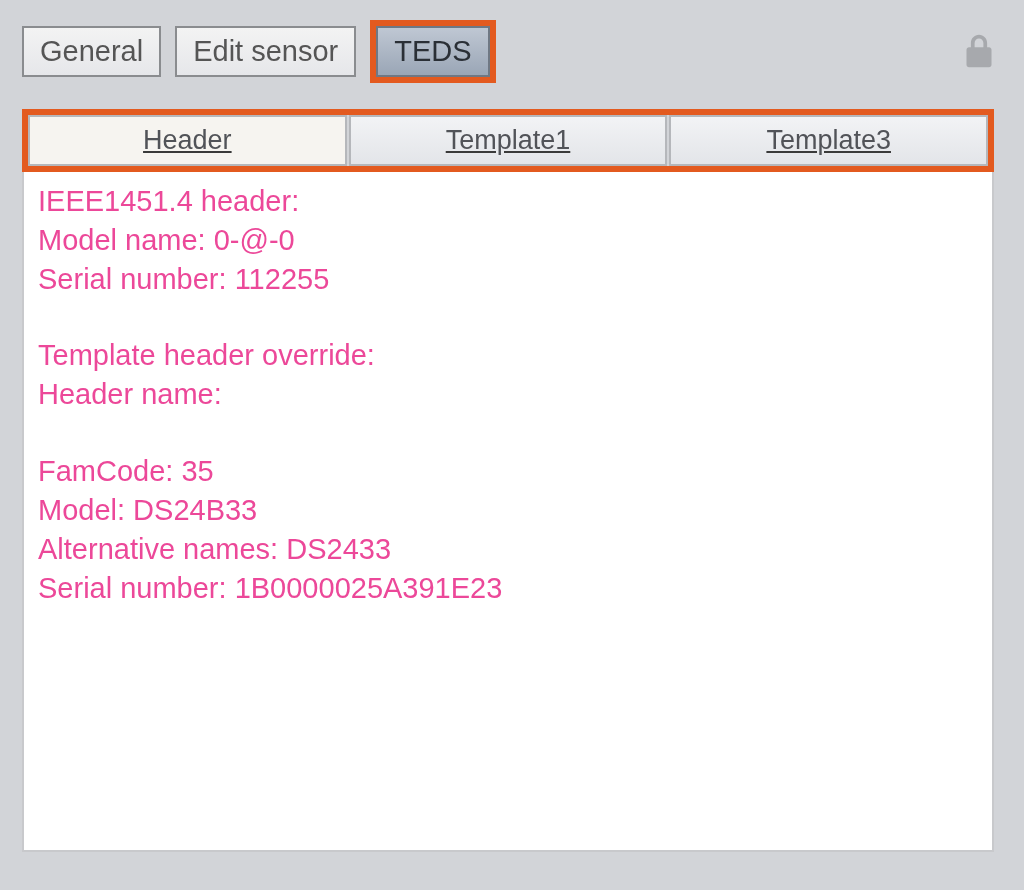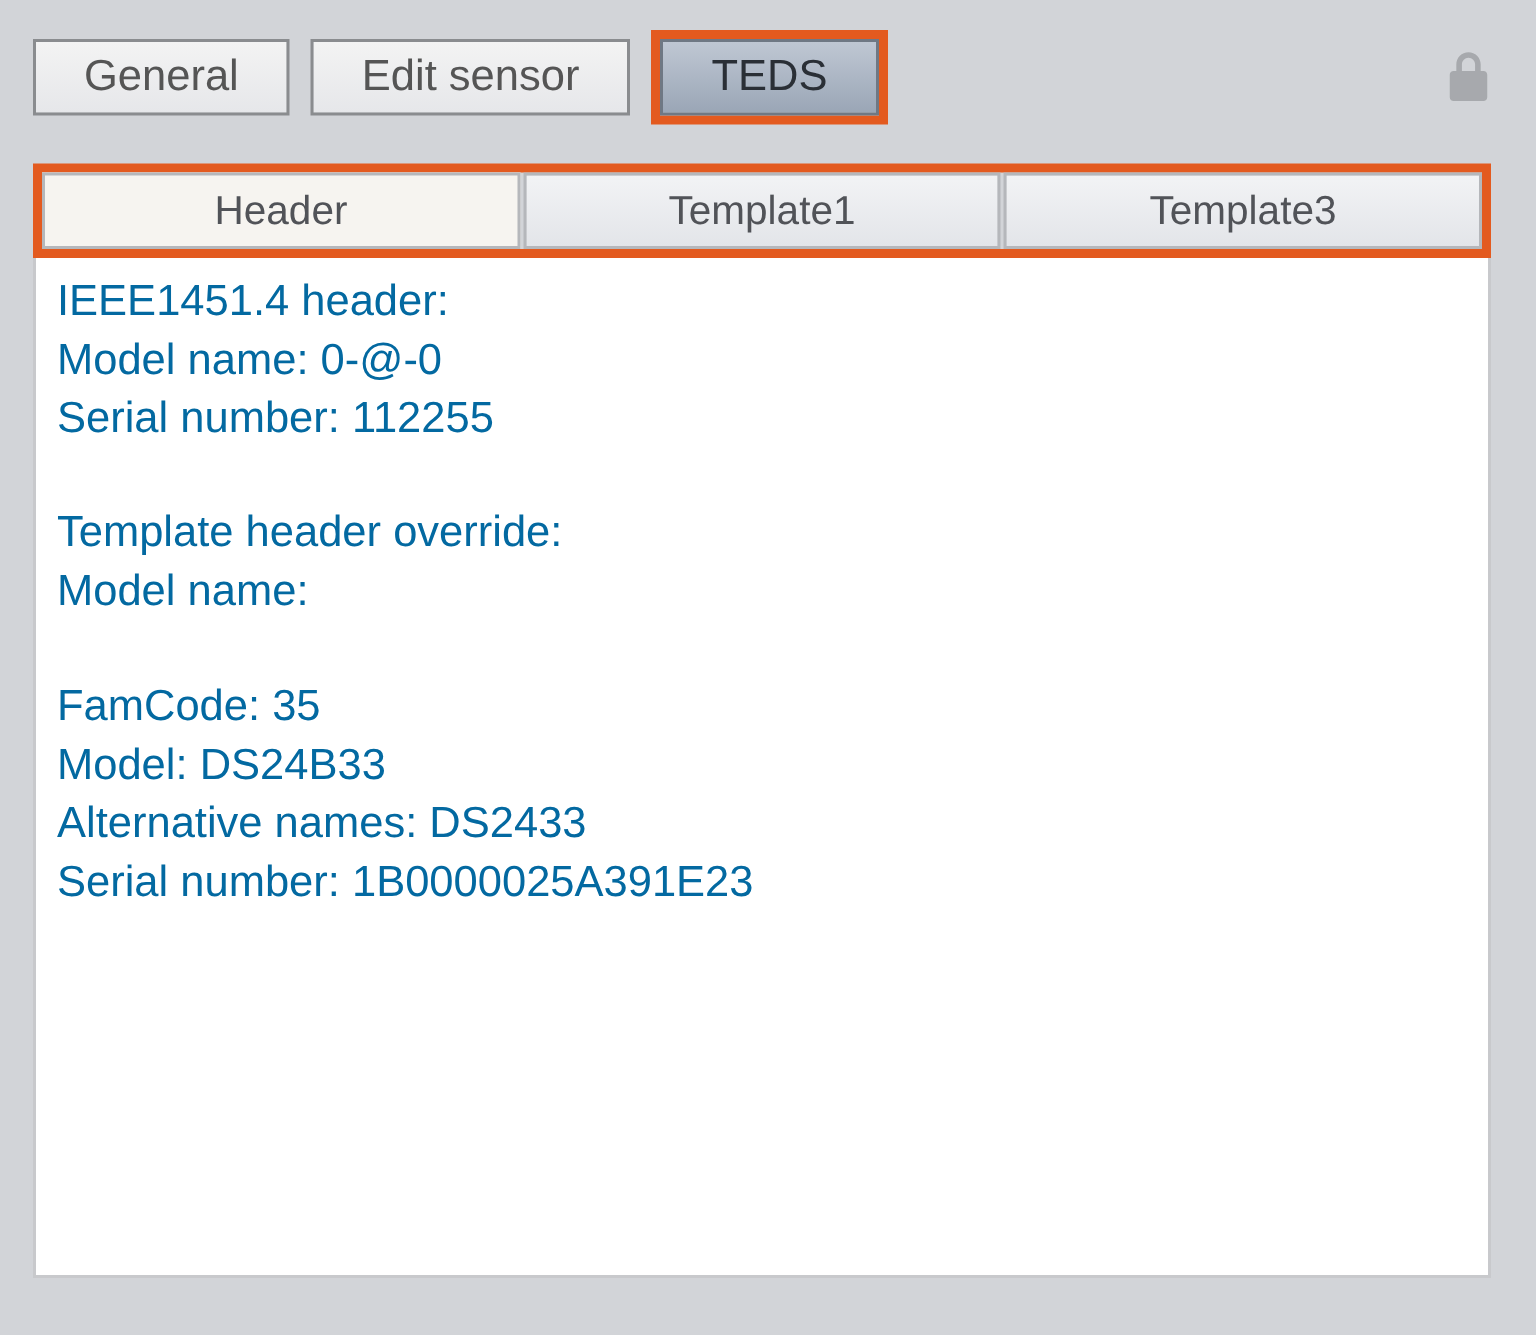--- a/index.html
+++ b/index.html
@@ -14,21 +14,21 @@
     }
     .top-row {
       display: flex;
       align-items: center;
       gap: 14px;
       margin-bottom: 26px;
     }
     .main-tab {
       background: linear-gradient(#f3f3f3, #e6e7ea);
       border: 2px solid #8a8c8f;
-      padding: 6px 32px;
+      padding: 6px 16px;
       color: #555;
       cursor: pointer;
       font-size: 29px;
       line-height: 1.2;
     }
     .main-tab.active {
       background: linear-gradient(#bfc7d3, #9aa6b6);
       border: 2px solid #6f7884;
       color: #2a2f36;
     }
@@ -46,20 +46,21 @@
     .lock-icon {
       width: 30px;
       height: 36px;
       opacity: 0.6;
     }
     .sub-tabs-highlight {
       border: 6px solid #e35a1f;
       display: flex;
       width: 972px;
       background: #d2d4d8;
+      text-decoration: underline;
     }
     .sub-tab {
       flex: 1;
       text-align: center;
       padding: 8px 4px;
       border: 2px solid #b5b7bb;
       background: linear-gradient(#f2f3f5, #e3e5e9);
       color: #515358;
       font-size: 27px;
       cursor: pointer;
@@ -71,21 +72,21 @@
       border-color: #b5b7bb;
     }
     .content-pane {
       width: 972px;
       background: #ffffff;
       border: 2px solid #c8c9cc;
       border-top: none;
       padding: 10px 14px 30px 14px;
       line-height: 1.34;
       font-size: 29px;
-      color: #0369a1;
+      color: #ec4899;
       min-height: 680px;
     }
     .content-line {
       white-space: pre-wrap;
     }
     .spacer { height: 38px; }
   </style>
 </head>
 <body>
 
@@ -107,19 +108,19 @@
   <div class="sub-tab">Template1</div>
   <div class="sub-tab">Template3</div>
 </div>
 
 <div class="content-pane">
   <div class="content-line">IEEE1451.4 header:</div>
   <div class="content-line">Model name: 0-@-0</div>
   <div class="content-line">Serial number: 112255</div>
   <div class="spacer"></div>
   <div class="content-line">Template header override:</div>
-  <div class="content-line">Model name:</div>
+  <div class="content-line">Header name:</div>
   <div class="spacer"></div>
   <div class="content-line">FamCode: 35</div>
   <div class="content-line">Model: DS24B33</div>
   <div class="content-line">Alternative names: DS2433</div>
   <div class="content-line">Serial number: 1B0000025A391E23</div>
 </div>
 
 </body></html>

